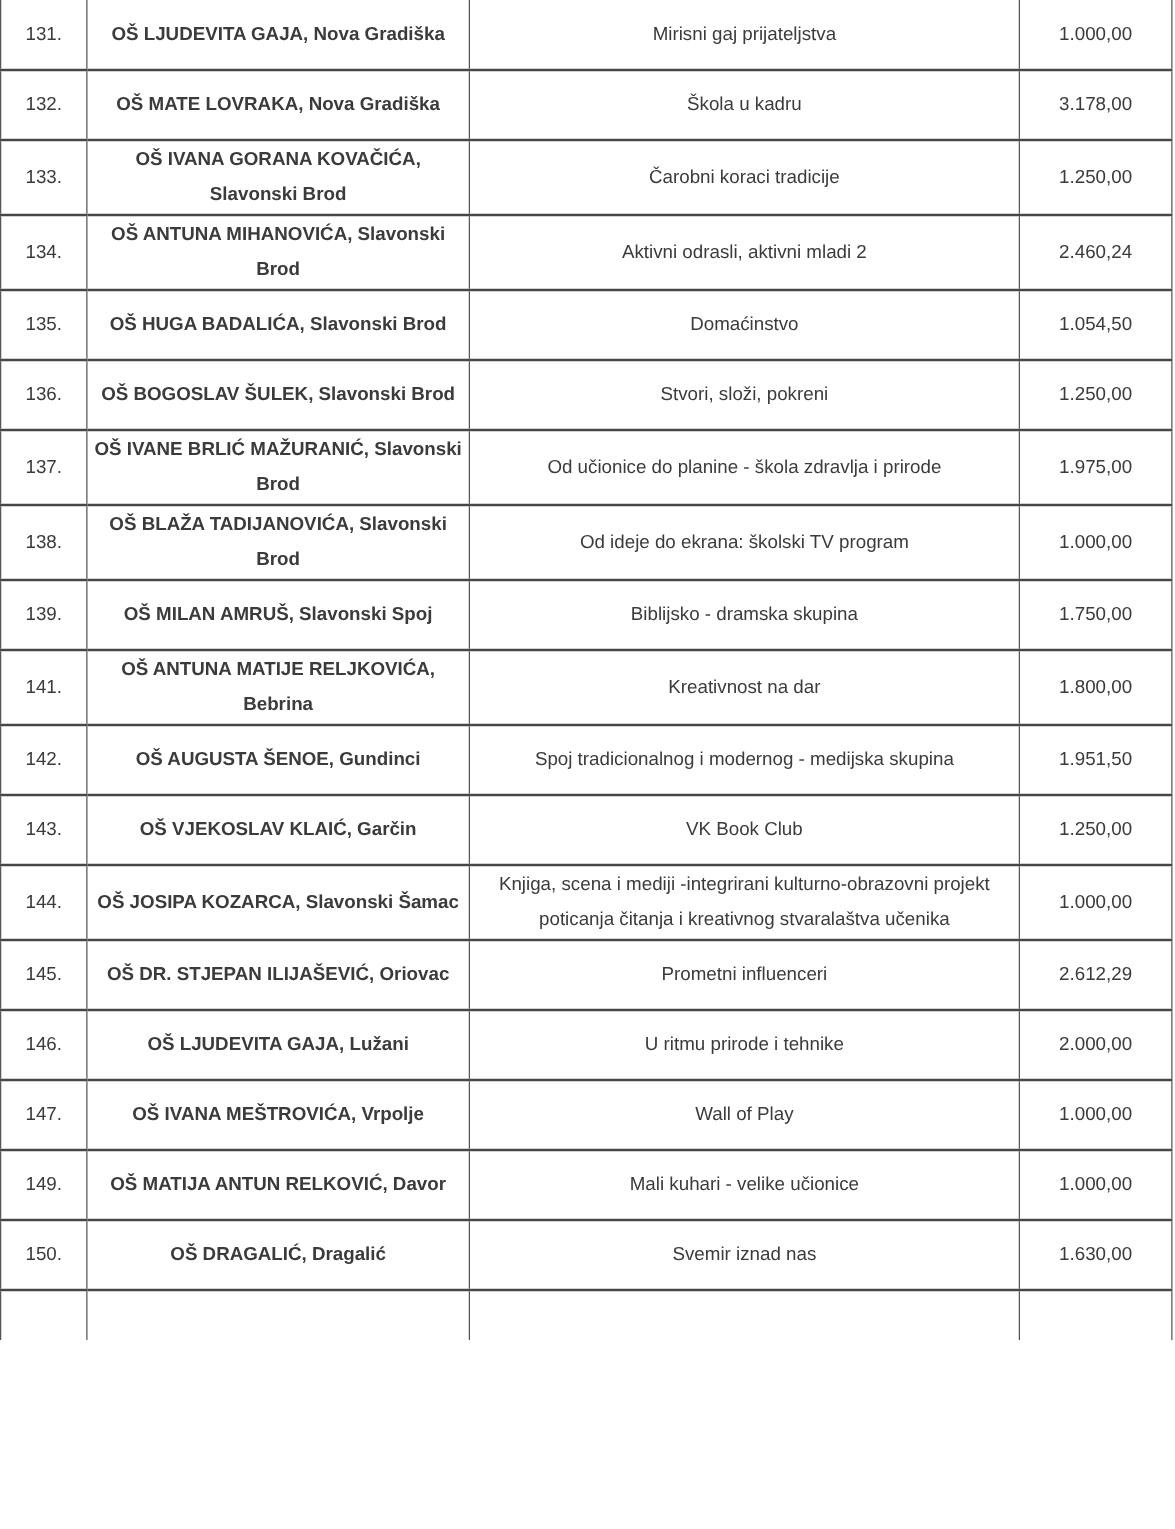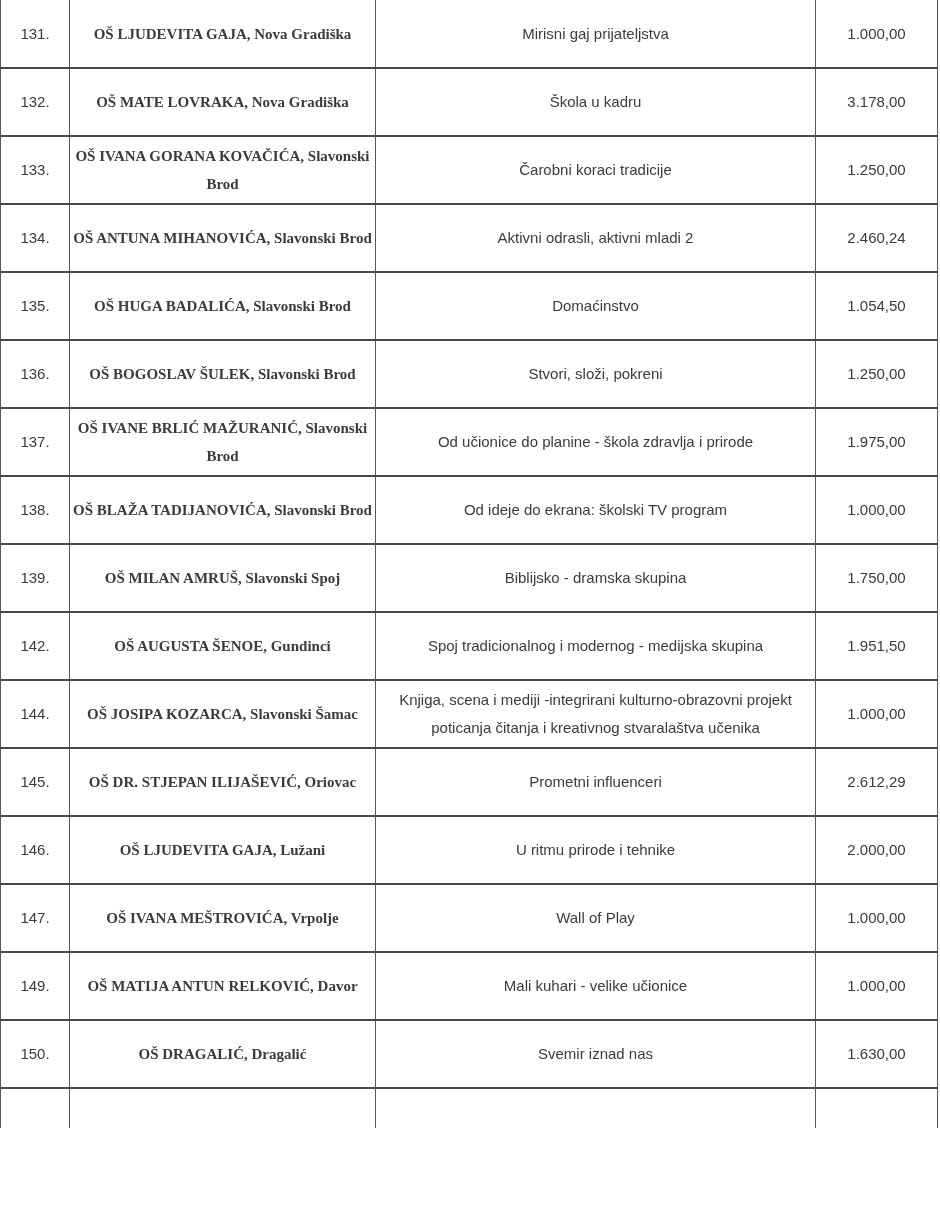--- a/index.html
+++ b/index.html
@@ -30,23 +30,23 @@
     border-top: 2px solid #474747;
     border-bottom: 2px solid #474747;
     vertical-align: middle;
     text-align: center;
     color: #3b3b3b;
     font-size: 15px;
     line-height: 28px;
     padding: 1px 3px;
     word-wrap: break-word;
   }
-  tr.data-row { height: 68px; }
+  tr.data-row { height: 56px; }
 
-  td.school { font-weight: bold; font-family: Liberation Serif, serif; }
+  td.school { font-weight: bold; }
 
   
   tbody tr:first-child td { border-top: none; }
 
   
   tr.stub-row { height: 40px; }
   tr.stub-row td { border-bottom: none; }
 </style>
 </head>
 <body>
@@ -108,24 +108,36 @@
         <td class="project">Od ideje do ekrana: školski TV program</td>
         <td class="amount">1.000,00</td>
       </tr>
       <tr class="data-row">
         <td class="num">139.</td>
         <td class="school">OŠ MILAN AMRUŠ, Slavonski Spoj</td>
         <td class="project">Biblijsko - dramska skupina</td>
         <td class="amount">1.750,00</td>
       </tr>
       <tr class="data-row">
+        <td class="num">141.</td>
+        <td class="school">OŠ ANTUNA MATIJE RELJKOVIĆA, Bebrina</td>
+        <td class="project">Kreativnost na dar</td>
+        <td class="amount">1.800,00</td>
+      </tr>
+      <tr class="data-row">
         <td class="num">142.</td>
         <td class="school">OŠ AUGUSTA ŠENOE, Gundinci</td>
         <td class="project">Spoj tradicionalnog i modernog - medijska skupina</td>
         <td class="amount">1.951,50</td>
+      </tr>
+      <tr class="data-row">
+        <td class="num">143.</td>
+        <td class="school">OŠ VJEKOSLAV KLAIĆ, Garčin</td>
+        <td class="project">VK Book Club</td>
+        <td class="amount">1.250,00</td>
       </tr>
       <tr class="data-row">
         <td class="num">144.</td>
         <td class="school">OŠ JOSIPA KOZARCA, Slavonski Šamac</td>
         <td class="project">Knjiga, scena i mediji -integrirani kulturno-obrazovni projekt poticanja čitanja i kreativnog stvaralaštva učenika</td>
         <td class="amount">1.000,00</td>
       </tr>
       <tr class="data-row">
         <td class="num">145.</td>
         <td class="school">OŠ DR. STJEPAN ILIJAŠEVIĆ, Oriovac</td>

